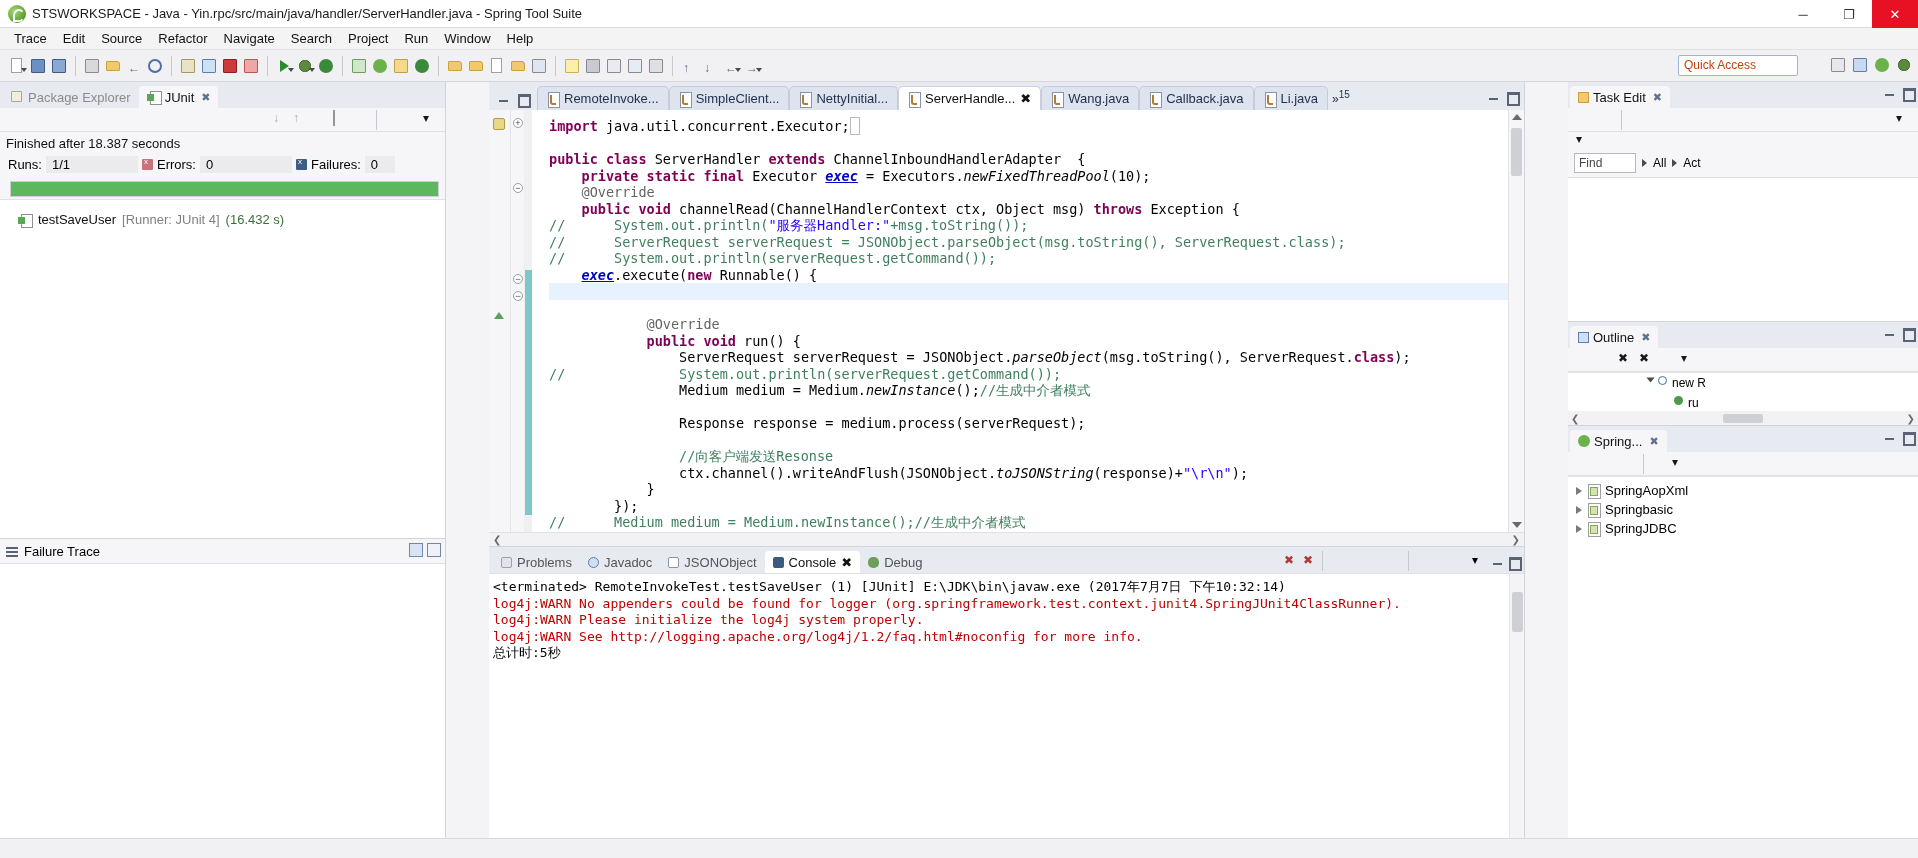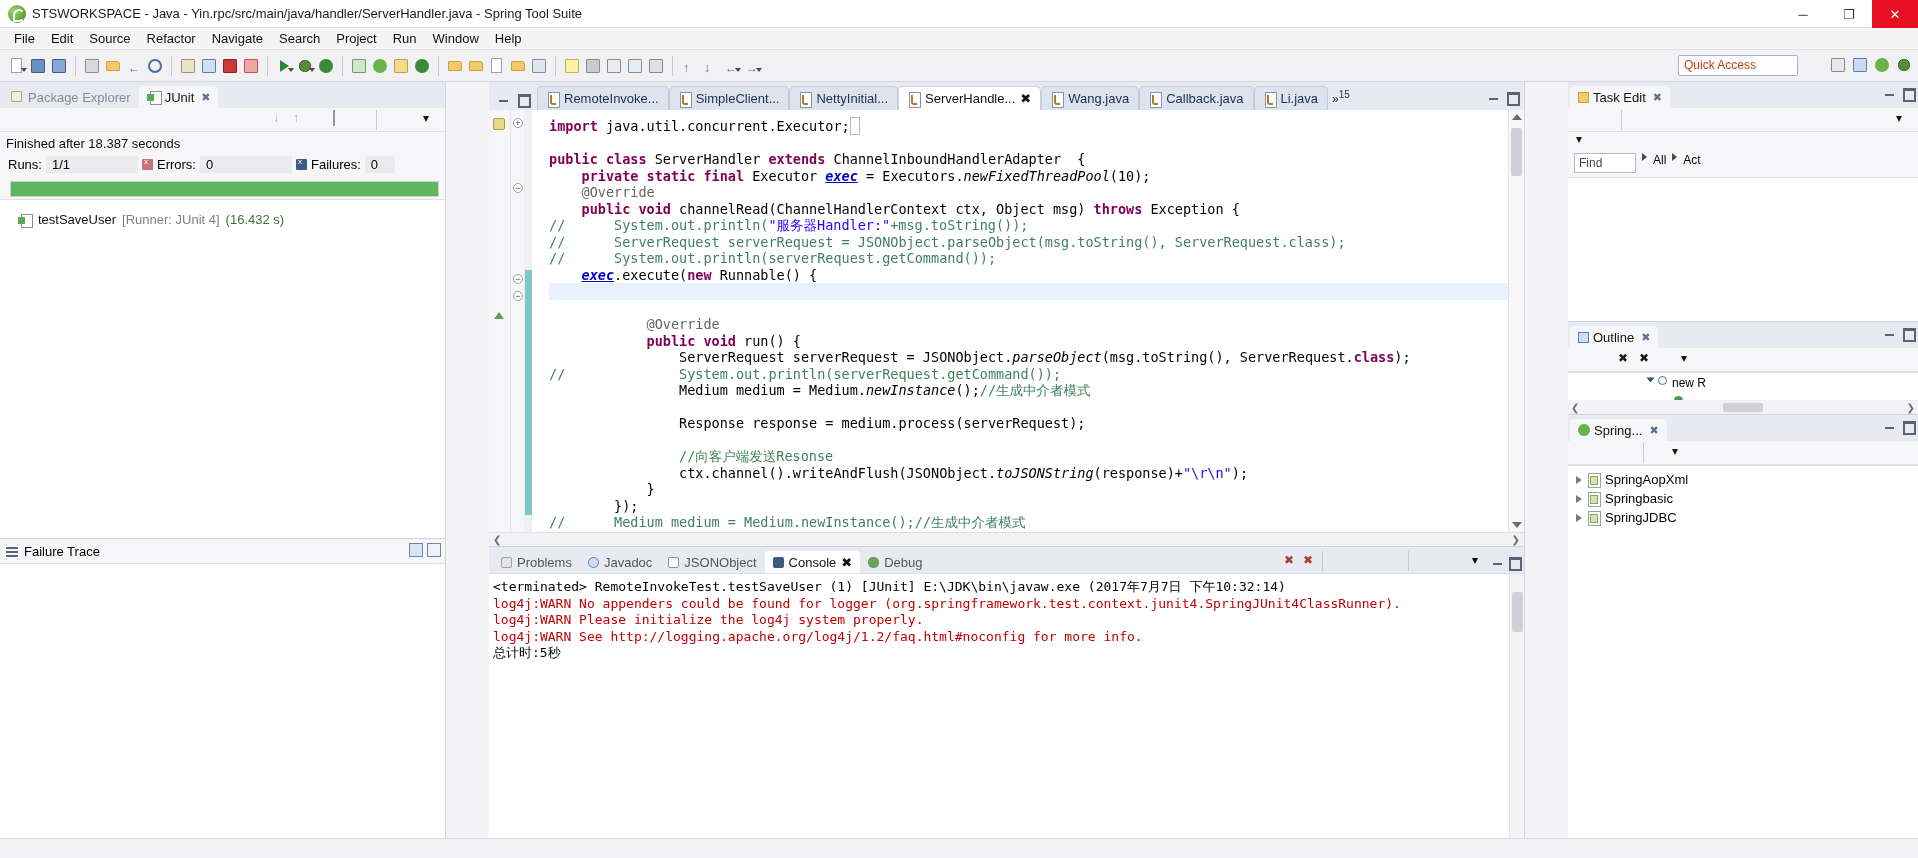--- a/index.html
+++ b/index.html
@@ -202,26 +202,26 @@
   .ln-warn { color: #c00000; }
   .ln-head { color: #000; }
   .cscroll { position: absolute; right: 0; top: 0; width: 15px; height: 100%; background: #f4f4f6;
              border-left: 1px solid #e3e3e8; }
   .cscroll .thumb { position: absolute; left: 2px; top: 18px; width: 11px; height: 40px;
                     background: #cfcfd6; border-radius: 2px; }
 
   
   .right-col { width: 350px; display: flex; flex-direction: column; background: #f6f6f8; }
   .tasklist-view { height: 240px; display: flex; flex-direction: column; border-bottom: 1px solid #d3d3da; }
-  .find-row { display: flex; gap: 6px; padding: 4px 6px; font-size: 12px; }
+  .find-row { display: flex; align-items: center; gap: 6px; padding: 4px 6px; font-size: 12px; }
   .find-box { flex: none; width: 62px; border: 1px solid #b9b9c2; background: #fff;
               padding: 2px 16px 2px 4px; position: relative; color: #444; }
   .chev { width: 0; height: 0; border-top: 4px solid transparent; border-bottom: 4px solid transparent;
           border-left: 5px solid #4a4a4a; display: inline-block; }
-  .outline-view { height: 93px; display: flex; flex-direction: column; border-bottom: 1px solid #d3d3da; }
+  .outline-view { height: 104px; display: flex; flex-direction: column; border-bottom: 1px solid #d3d3da; }
   .outline-body { flex: 1; background: #fff; border-top: 1px solid #e0e0e6; position: relative;
                   font-size: 12px; }
   .out-row { display: flex; align-items: flex-start; gap: 5px; padding: 3px 4px; }
   .out-hscroll { position: absolute; left: 0; bottom: 0; width: 100%; height: 14px;
                  background: #f2f2f5; display: flex; align-items: center;
                  justify-content: space-between; padding: 0 3px; font-size: 10px; color: #6b6b6b; }
   .out-hthumb { flex: 1; height: 9px; background: #cfcfd6; margin: 0 4px; border-radius: 2px;
                 max-width: 40px; }
   .spring-view { flex: 1; display: flex; flex-direction: column; min-height: 0; }
   .spring-body { flex: 1; background: #fff; border-top: 1px solid #e0e0e6; padding-top: 4px;
@@ -245,21 +245,21 @@
     <div class="sts-logo"></div>
     <span class="title-text">STSWORKSPACE - Java - Yin.rpc/src/main/java/handler/ServerHandler.java - Spring Tool Suite</span>
     <div class="win-btns">
       <div class="win-btn">─</div>
       <div class="win-btn">❐</div>
       <div class="win-btn close">✕</div>
     </div>
   </div>
 
   <div class="menubar">
-    <span class="menu-item">File</span>
+    <span class="menu-item">Trace</span>
     <span class="menu-item">Edit</span>
     <span class="menu-item">Source</span>
     <span class="menu-item">Refactor</span>
     <span class="menu-item">Navigate</span>
     <span class="menu-item">Search</span>
     <span class="menu-item">Project</span>
     <span class="menu-item">Run</span>
     <span class="menu-item">Window</span>
     <span class="menu-item">Help</span>
   </div>

